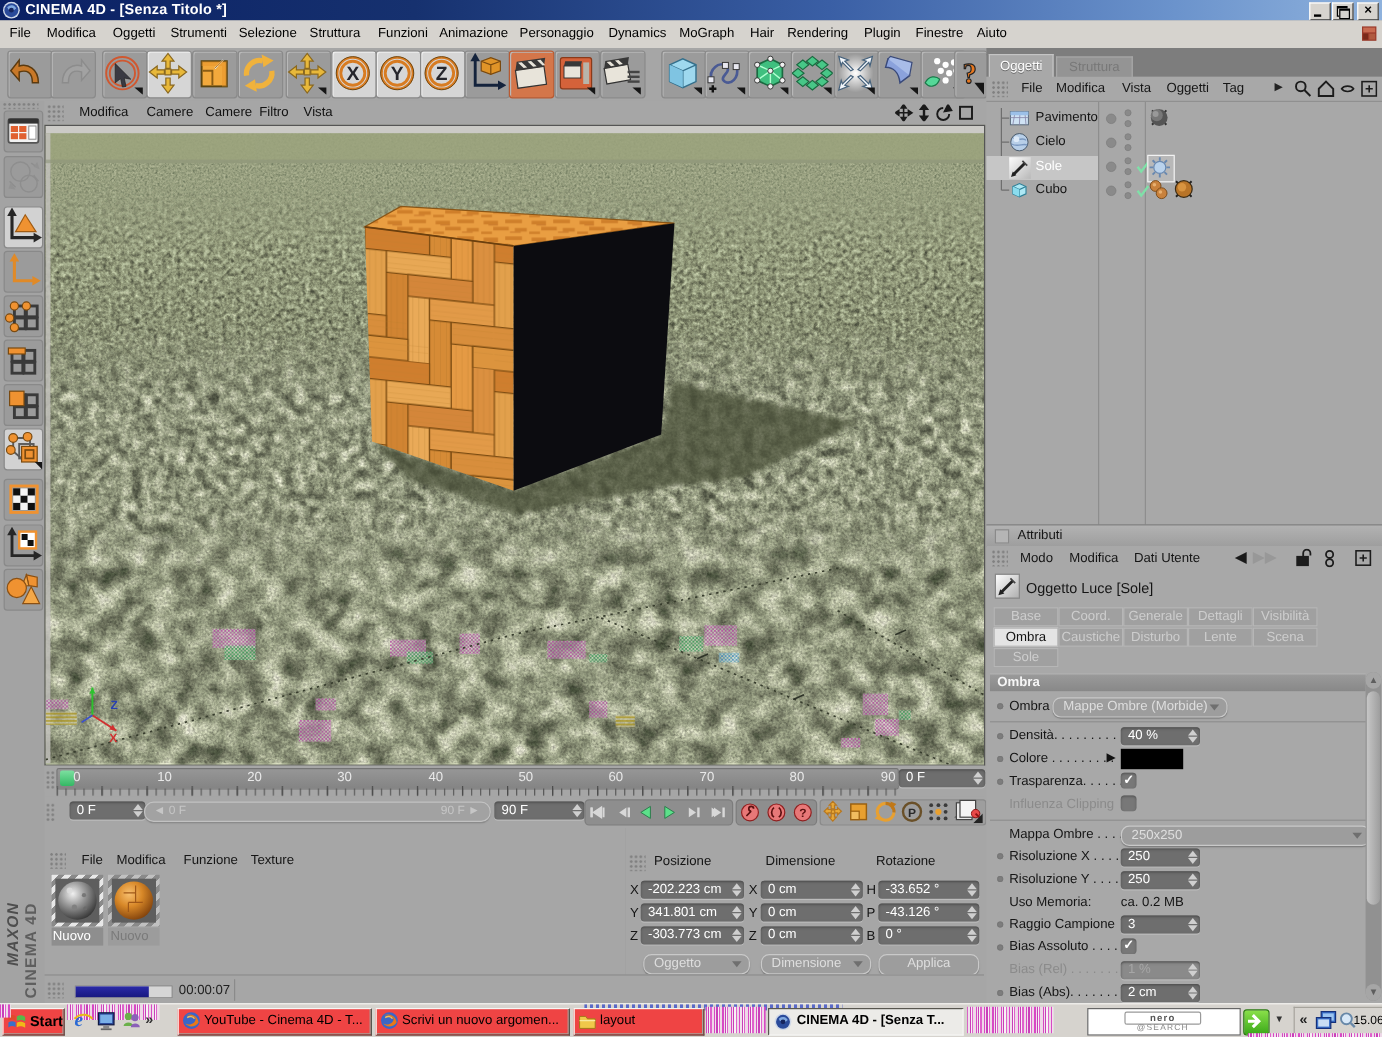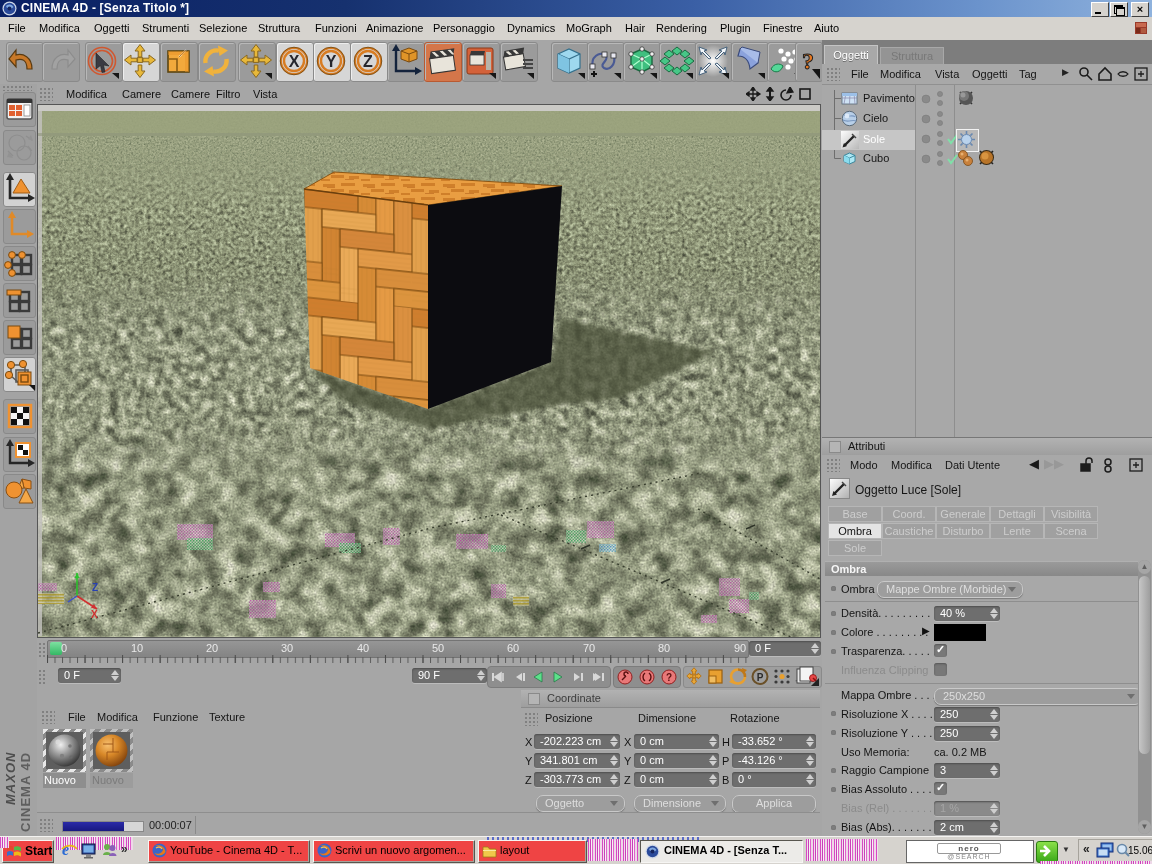--- a/index.html
+++ b/index.html
@@ -747,20 +747,24 @@
           </pattern>
 </defs>
         <rect width="702" height="9" fill="url(#tp)"></rect>
         <rect width="702" height="9" fill="url(#tp2)"></rect>
       </svg>
     <div class="fld" style="left:712px;top:3px;width:66px;height:15px">0 F<span class="spin"></span></div>
   </div>
   <div class="abs" id="row2">
     <div class="grip" style="left:1px;top:5px;width:8px;height:16px"></div>
     <div class="fld" style="left:21px;top:4px;width:57px;height:15px">0 F<span class="spin"></span></div>
+    <div class="abs" style="left:83px;top:4px;width:287px;height:15px;background:#a2a2a2;border:1px solid #c2c2c2;border-radius:8px;box-shadow:0 1px 1px #888">
+      <span class="abs" style="left:7px;top:1px;color:#c6c6c6;font-size:10px">◄ 0 F</span>
+      <span class="abs" style="right:8px;top:1px;color:#c6c6c6;font-size:10px">90 F ►</span>
+    </div>
     <div class="fld" style="left:375px;top:4px;width:69px;height:15px">90 F<span class="spin"></span></div>
     <div class="abs" style="left:450px;top:2px;width:122px;height:20px;background:#8e8e8e;border-radius:4px;border:1px solid #7c7c7c">
       <svg width="122" height="20" viewBox="0 0 122 20">
         <g fill="#d8d8d8">
             <path d="M5 6 L5 14 M7 10 L13 6 L13 14 Z M15 6 L15 14" stroke="#d8d8d8" stroke-width="1.6" fill="none"></path>
             <path d="M13 6 L7 10 L13 14 Z"></path>
             <path d="M4 6 L6 6 L6 14 L4 14 Z"></path>
           </g>
         <g transform="translate(20,0)" fill="#d8d8d8">
             <path d="M14 6 L8 10 L14 14 Z"></path>
@@ -926,24 +930,20 @@
             </pattern>
 </defs>
         <circle cx="18.5" cy="18.5" r="16" fill="url(#ms2)"></circle>
         <path d="M10 12 L20 12 L20 20 M14 20 L26 20 M20 12 L20 6 M14 20 L14 28" stroke="#a05818" stroke-width="1" fill="none"></path>
       </svg>
     </div>
     <div class="abs" style="left:53px;top:83px;width:43px;height:15px;background:#9c9c9c"></div>
       <span class="abs" style="left:55px;top:84px;color:#7a7a7a;font-size:11px">Nuovo</span>
   </div>
   <div class="abs" id="coo">
-    <div class="abs" style="left:0;top:0;width:299px;height:17px;background:linear-gradient(#b2b2b2,#9e9e9e);border-bottom:1px solid #8a8a8a">
-      <div class="pchk" style="left:7px;top:3px"></div>
-      <span class="lbl" style="left:26px;top:2px;color:#3c3c3c">Coordinate</span>
-    </div>
     <div class="grip" style="left:3px;top:22px"></div>
     <span class="lbl" style="left:24px;top:22px">Posizione</span>
     <span class="lbl" style="left:117px;top:22px">Dimensione</span>
     <span class="lbl" style="left:209px;top:22px">Rotazione</span>
     <span class="lbl" style="left:4px;top:46px">X</span>
       <div class="fld" style="left:13px;top:44px;width:80px;height:15px">-202.223 cm<span class="spin"></span></div>
     <span class="lbl" style="left:4px;top:65px">Y</span>
       <div class="fld" style="left:13px;top:63px;width:80px;height:15px">341.801 cm<span class="spin"></span></div>
     <span class="lbl" style="left:4px;top:84px">Z</span>
       <div class="fld" style="left:13px;top:82px;width:80px;height:15px">-303.773 cm<span class="spin"></span></div>

